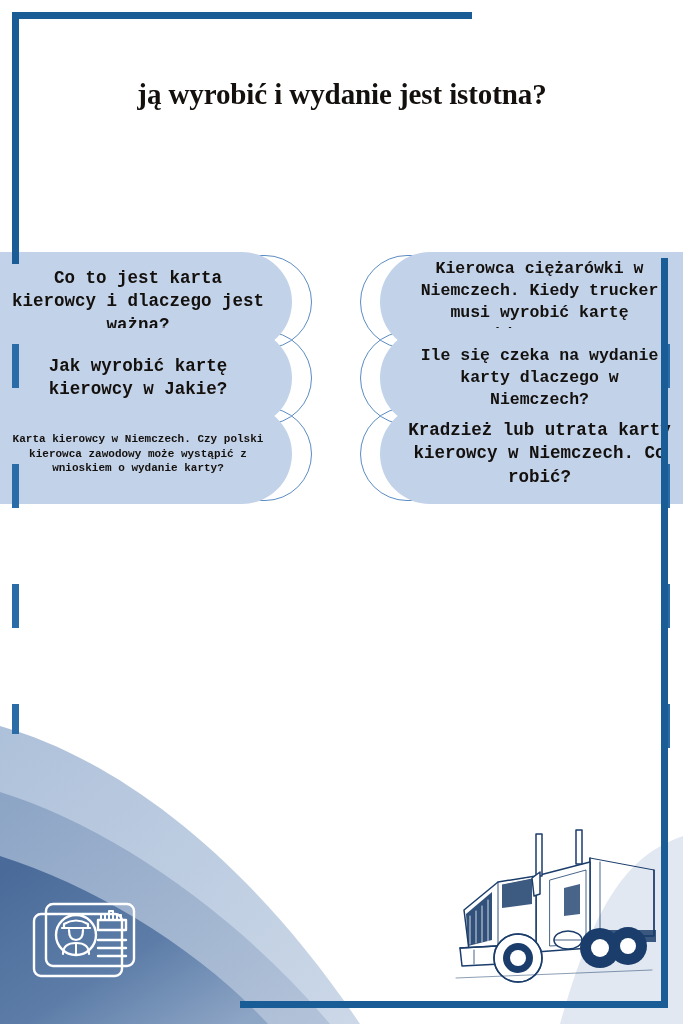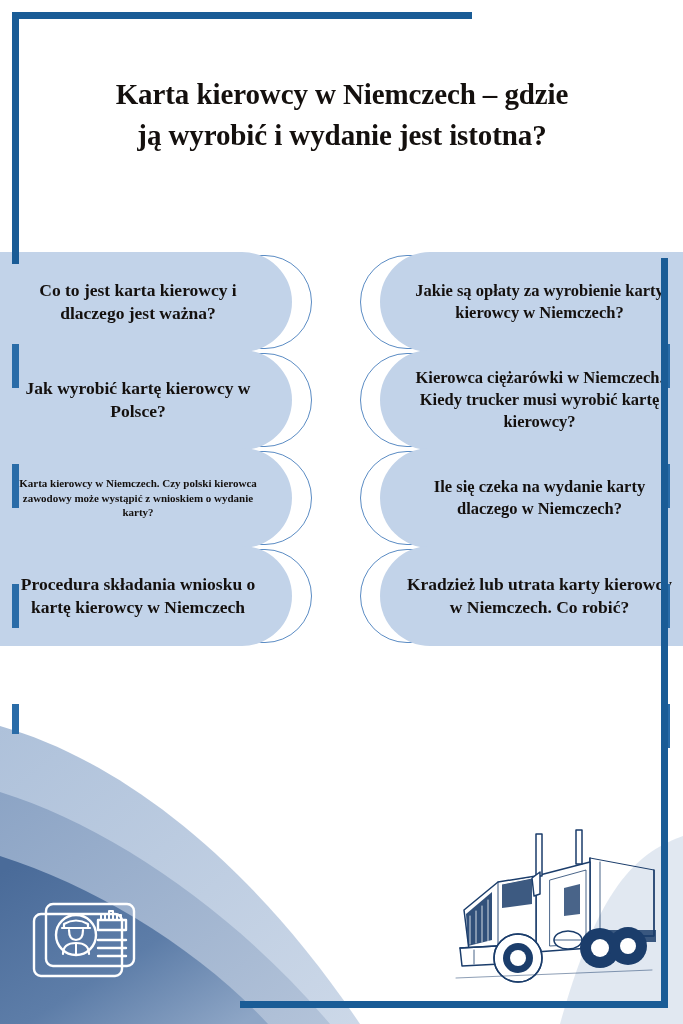--- a/index.html
+++ b/index.html
@@ -27,21 +27,21 @@
     text-align:center;z-index:7;
     font-size:29px;font-weight:bold;line-height:1.42;
     color:#14100e;letter-spacing:-0.1px;
   }
 
   
   .col{position:absolute;top:252px;z-index:4;}
   .col-left{left:0px;width:306px;}
   .col-right{left:366px;width:317px;}
 
-  .pill-wrap{position:relative;height:72px;margin-bottom:26px;}
+  .pill-wrap{position:relative;height:72px;margin-bottom:4px;font-family:Liberation Mono, monospace;}
 
   
   .pill-ghost{
     position:absolute;top:3px;height:94px;
     border:1.3px solid #5b8cc4;
     border-radius:52px;
     box-sizing:border-box;
     background:transparent;
     z-index:1;
   }
@@ -103,21 +103,20 @@
     <path d="M0,856 C95,886 200,950 268,1024 L0,1024 Z" fill="url(#gDark)"></path>
     <path d="M683,836 C640,852 600,880 560,1024 L683,1024 Z" fill="#d7e0ec" opacity="0.75"></path>
   </svg>
 
   <div class="frame-line frame-top"></div>
   <div class="frame-line frame-left"></div>
   <div class="frame-line frame-right"></div>
   <div class="frame-line frame-bottom"></div>
 
   <div class="title">
-    <div>Karta kierowcy w Niemczech – gdzie</div>
     <div>ją wyrobić i wydanie jest istotna?</div>
   </div>
 
   <div class="tick tick-l" style="top:236px;height:28px;"></div>
   <div class="tick tick-l" style="top:344px;height:44px;"></div>
   <div class="tick tick-l" style="top:464px;height:44px;"></div>
   <div class="tick tick-l" style="top:584px;height:44px;"></div>
   <div class="tick tick-l" style="top:704px;height:30px;"></div>
 
   <div class="tick tick-r" style="top:344px;height:44px;"></div>
@@ -130,48 +129,36 @@
     <div class="pill-wrap">
       <div class="pill-ghost"></div>
       <div class="pill">
         <span class="pill-text">Co to jest karta kierowcy i dlaczego jest ważna?</span>
       </div>
     </div>
 
     <div class="pill-wrap">
       <div class="pill-ghost"></div>
       <div class="pill">
-        <span class="pill-text">Jak wyrobić kartę kierowcy w Polsce?</span>
+        <span class="pill-text">Jak wyrobić kartę kierowcy w Jakie?</span>
       </div>
     </div>
 
     <div class="pill-wrap">
       <div class="pill-ghost"></div>
       <div class="pill">
         <span class="pill-text small">Karta kierowcy w Niemczech. Czy polski kierowca zawodowy może wystąpić z wnioskiem o wydanie karty?</span>
       </div>
     </div>
 
-    <div class="pill-wrap">
-      <div class="pill-ghost"></div>
-      <div class="pill">
-        <span class="pill-text">Procedura składania wniosku o kartę kierowcy w Niemczech</span>
-      </div>
-    </div>
 
   </div>
 
   <div class="col col-right">
 
-    <div class="pill-wrap">
-      <div class="pill-ghost"></div>
-      <div class="pill">
-        <span class="pill-text wide">Jakie są opłaty za wyrobienie karty kierowcy w Niemczech?</span>
-      </div>
-    </div>
 
     <div class="pill-wrap">
       <div class="pill-ghost"></div>
       <div class="pill">
         <span class="pill-text wide">Kierowca ciężarówki w Niemczech. Kiedy trucker musi wyrobić kartę kierowcy?</span>
       </div>
     </div>
 
     <div class="pill-wrap">
       <div class="pill-ghost"></div>

